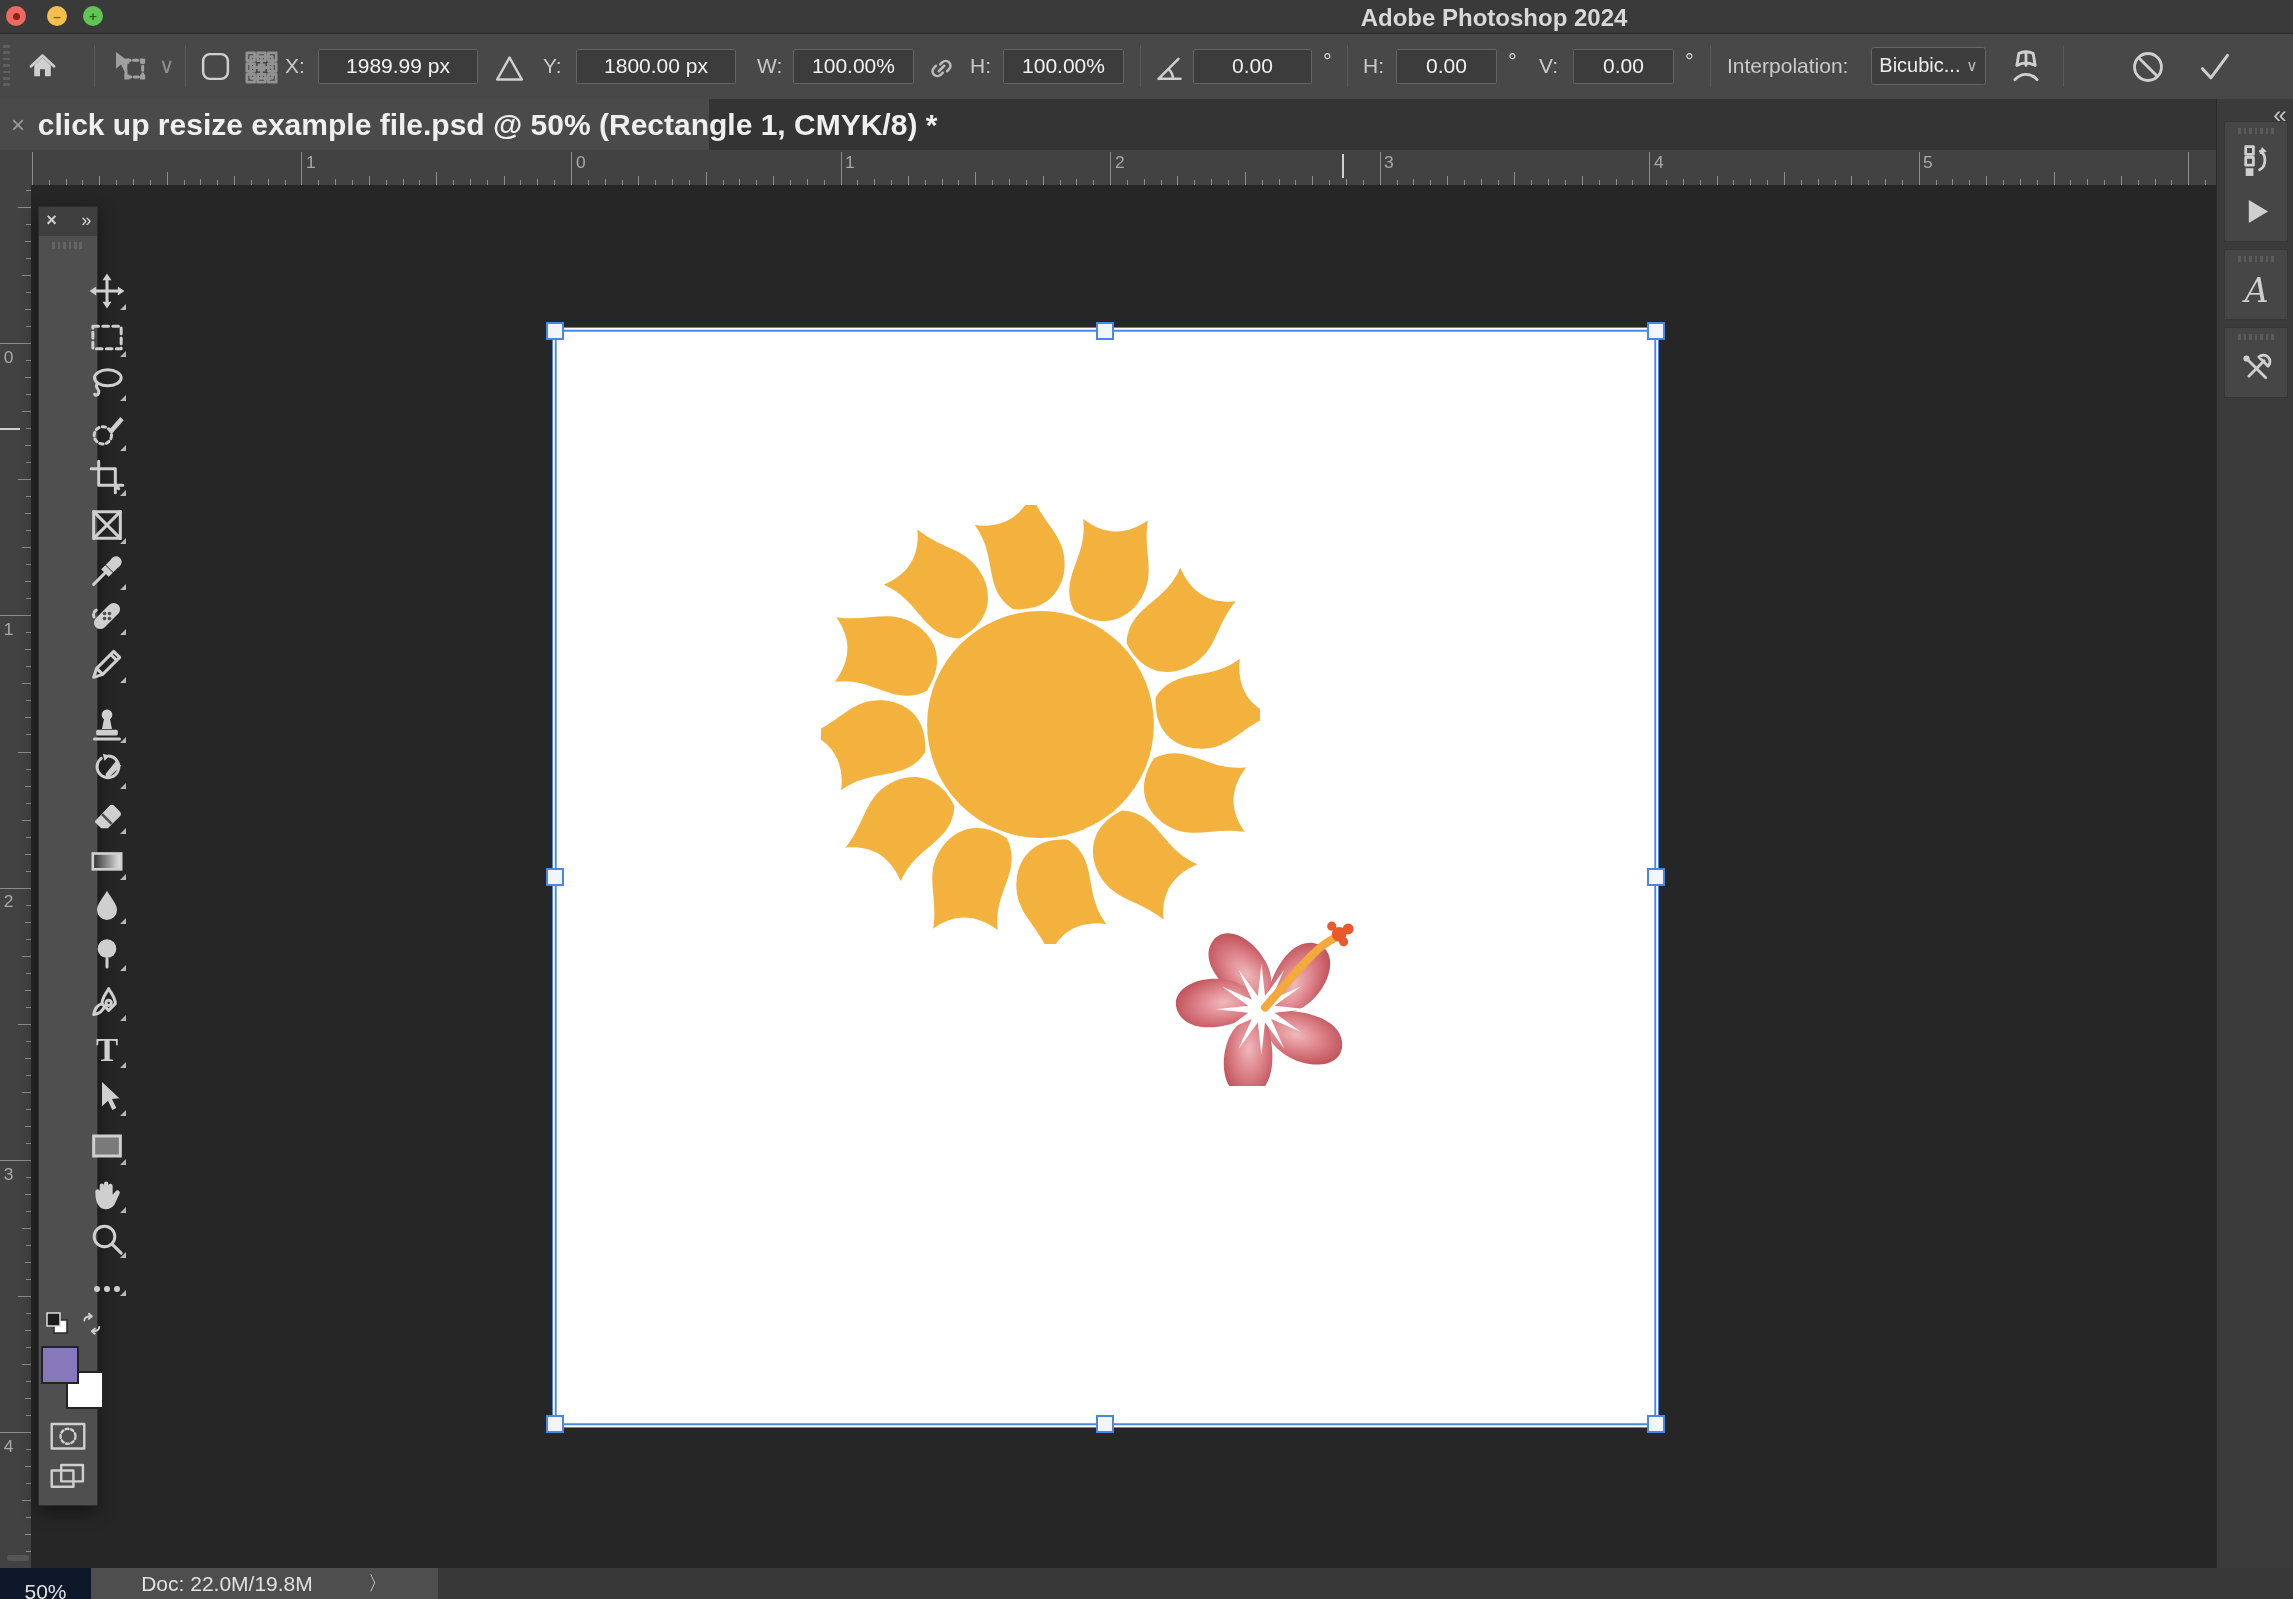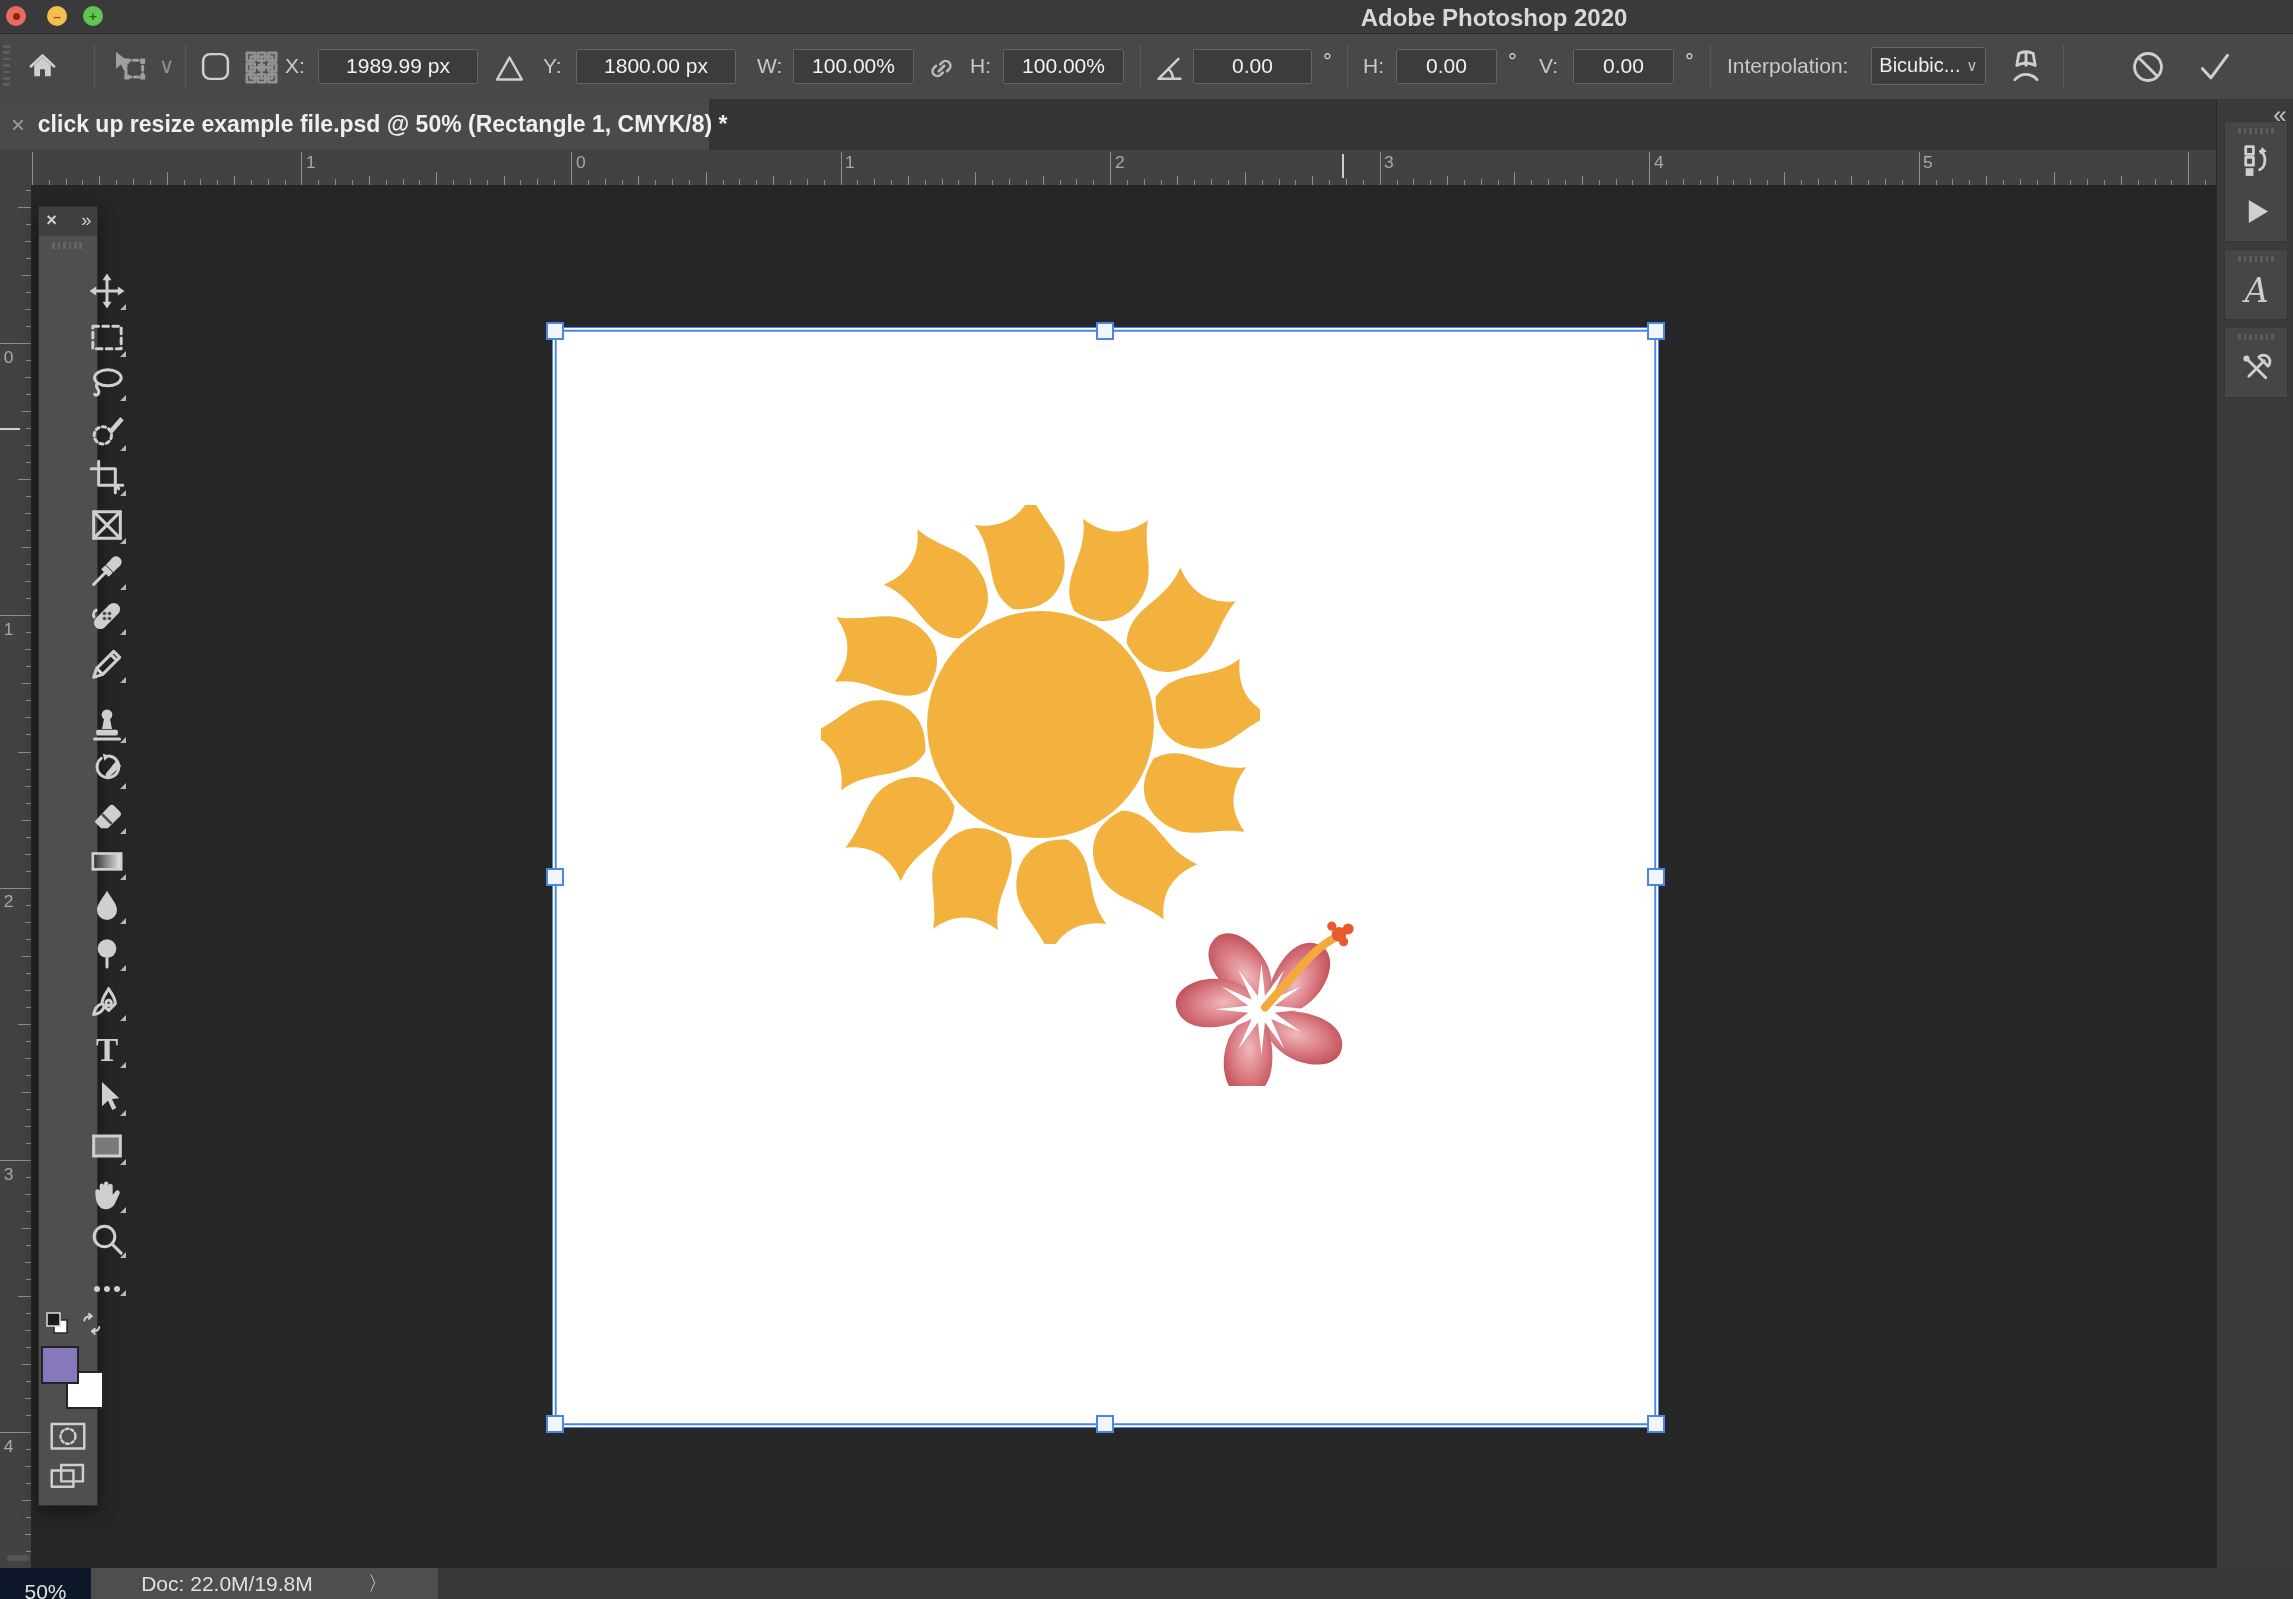--- a/index.html
+++ b/index.html
@@ -30,21 +30,21 @@
   .ob-ico svg{width:100%;height:100%;}
   .deg{position:absolute;top:14.6px;color:#d8d8d8;font-size:22px;}
   #interp-dd{position:absolute;left:1515px;top:12.8px;width:115px;height:38px;background:#3d3d3d;
              border:0.9px solid #666;border-radius:2.7px;color:#ececec;font-size:20px;
              display:flex;align-items:center;justify-content:space-between;padding:0 7.3px;box-sizing:border-box;}
   
   #tabbar{left:0;top:99px;width:2293px;height:51px;background:#343434;border-bottom:0.9px solid #2a2a2a;}
   #doctab{position:absolute;left:0;top:0;width:709px;height:51px;background:#4a4a4a;
           display:flex;align-items:center;}
   #doctab .close{color:#9c9c9c;font-size:24px;margin:0 12.8px 0 11px;}
-  #doctab .title{color:#efefef;font-size:23px;font-weight:bold;white-space:nowrap;}
+  #doctab .title{color:#efefef;font-size:30px;font-weight:bold;white-space:nowrap;}
   
   #ruler-corner{left:0;top:150px;width:31px;height:35px;background:#424242;
                 border-right:0.9px solid #313131;border-bottom:0.9px solid #313131;}
   #hruler{left:31px;top:150px;width:2185px;height:35px;background:#424242;border-bottom:0.9px solid #313131;overflow:hidden;}
   #vruler{left:0;top:185px;width:31px;height:1383px;background:#424242;border-right:0.9px solid #313131;overflow:hidden;}
   .htick{position:absolute;bottom:0;width:0.9px;background:#8d8d8d;}
   .vtick{position:absolute;right:0;height:0.9px;background:#8d8d8d;}
   .hlabel{position:absolute;top:1.8px;color:#a9a9a9;font-size:17.4px;}
   .vlabel{position:absolute;left:3.7px;color:#a9a9a9;font-size:17.4px;}
   #h-cursor-mark{position:absolute;top:3.7px;width:1.8px;height:24px;background:#cfcfcf;}
@@ -97,21 +97,21 @@
   <div class="abs" id="menubar">
     <div class="traffic" id="tl-close">
         <span class="dot"></span>
       </div>
     <div class="traffic" id="tl-min">
         <span>–</span>
       </div>
     <div class="traffic" id="tl-max">
         <span>+</span>
       </div>
-    <div id="win-title">Adobe Photoshop 2020</div>
+    <div id="win-title">Adobe Photoshop 2024</div>
   </div>
 
   <div class="abs" id="optionsbar">
     <div class="ob-grip"></div>
     <div class="ob-ico" style="left:25.6px;">
       <svg viewBox="0 0 24 24">
           <path class="ln" d="M3.5 12 L12 4 L20.5 12"></path>
           <path class="fl" d="M6 11 L12 5.5 L18 11 V19 H13.8 V14 H10.2 V19 H6 Z"></path>
         </svg>
     </div>

